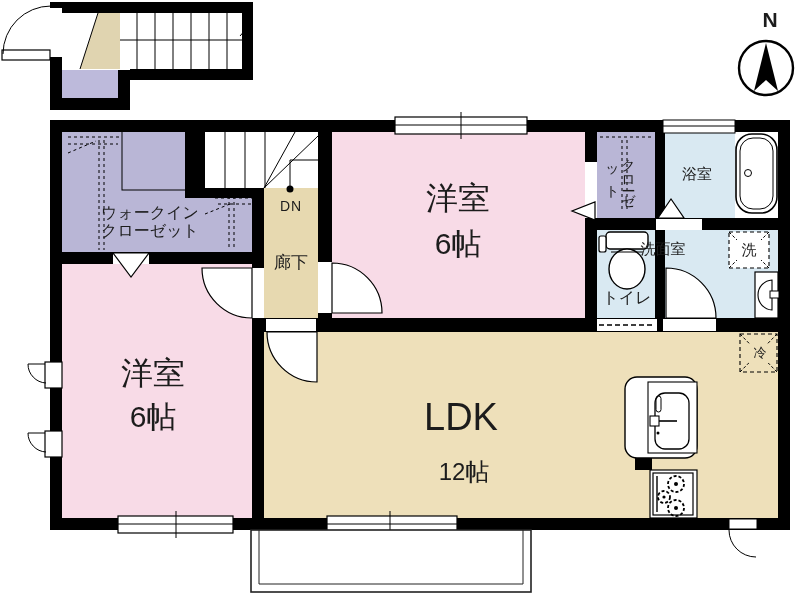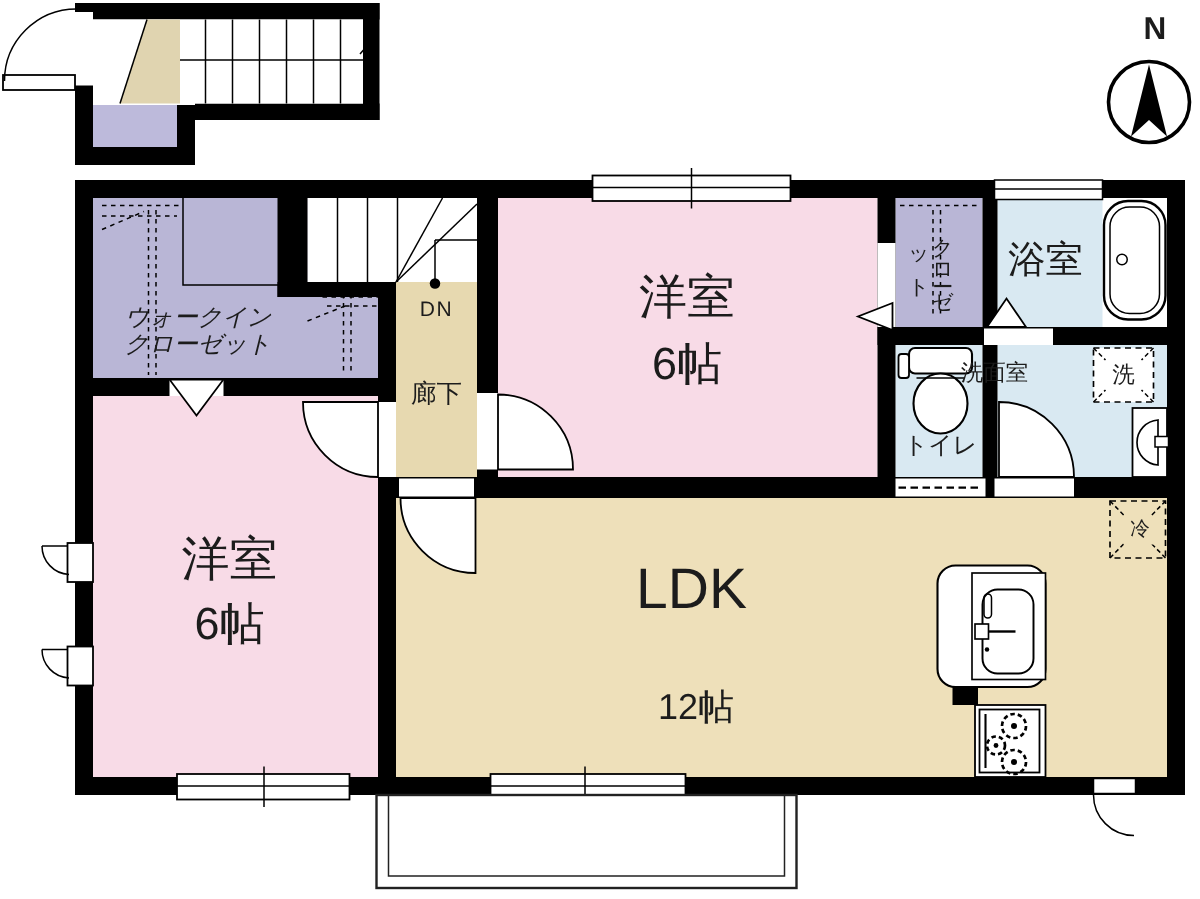--- a/index.html
+++ b/index.html
@@ -238,30 +238,30 @@
     <rect x="251" y="530" width="280" height="62" fill="#fff" stroke="#222" stroke-width="1.6"></rect>
     <path d="M259,530 L259,584 L523,584 L523,530" fill="none" stroke="#222" stroke-width="1"></path>
   </g>
 
   <g>
     <circle cx="766" cy="68" r="27" fill="none" stroke="#000" stroke-width="2.4"></circle>
     <polygon points="766,43 778,91 766,80 754,91" fill="#000"></polygon>
   </g>
 </svg>
 
-<div class="lbl" style="left:132px;top:222px;font-size:16px;font-style:italic;"><span>ウォークイン</span><br><span>クローゼット</span></div>
+<div class="lbl" style="left:150px;top:222px;font-size:16px;"><span>ウォークイン</span><br><span>クローゼット</span></div>
 <div class="lbl" style="left:291px;top:206px;font-size:14px;letter-spacing:1px;text-align:center;">DN</div>
 <div class="lbl" style="left:291px;top:263px;font-size:17px;text-align:right;">廊下</div>
 <div class="lbl" style="left:458px;top:198px;font-size:32px;">洋室</div>
 <div class="lbl" style="left:458px;top:244px;font-size:30px;">6帖</div>
 <div class="lbl vert" style="left:621px;top:175px;">クローゼット</div>
-<div class="lbl" style="left:697px;top:174px;font-size:25px;">浴室</div>
+<div class="lbl" style="left:697px;top:174px;font-size:15px;">浴室</div>
 <div class="lbl" style="left:627px;top:298px;font-size:16px;">トイレ</div>
 <div class="lbl" style="left:663px;top:249px;font-size:15px;">洗面室</div>
 <div class="lbl" style="left:749px;top:250px;font-size:15px;">洗</div>
 <div class="lbl" style="left:760px;top:353px;font-size:13px;">冷</div>
 <div class="lbl" style="left:153px;top:373px;font-size:32px;">洋室</div>
 <div class="lbl" style="left:153px;top:417px;font-size:30px;">6帖</div>
-<div class="lbl" style="left:461px;top:394px;font-size:38px;">LDK</div>
+<div class="lbl" style="left:461px;top:418px;font-size:38px;">LDK</div>
 <div class="lbl" style="left:464px;top:472px;font-size:24px;">12帖</div>
 <div class="lbl" style="left:770px;top:20px;font-size:21px;font-weight:bold;">N</div>
 
 </div>
 
 </body></html>

